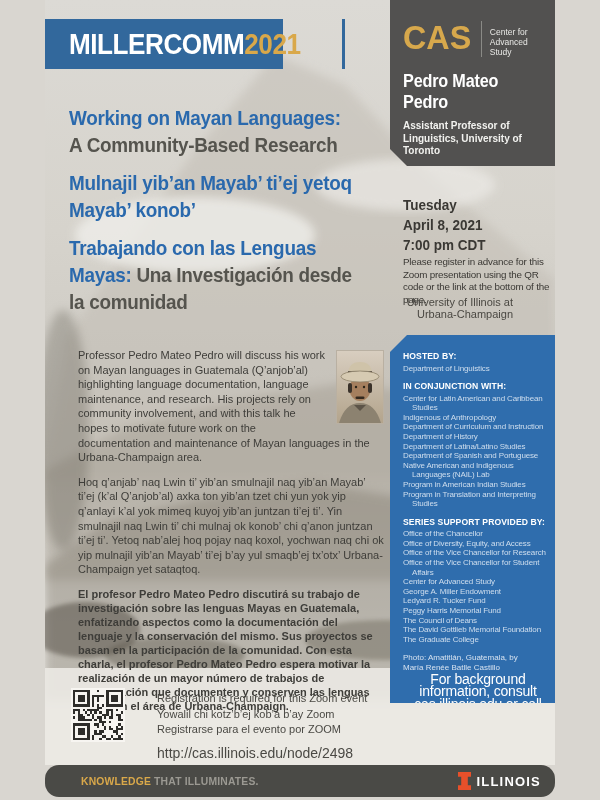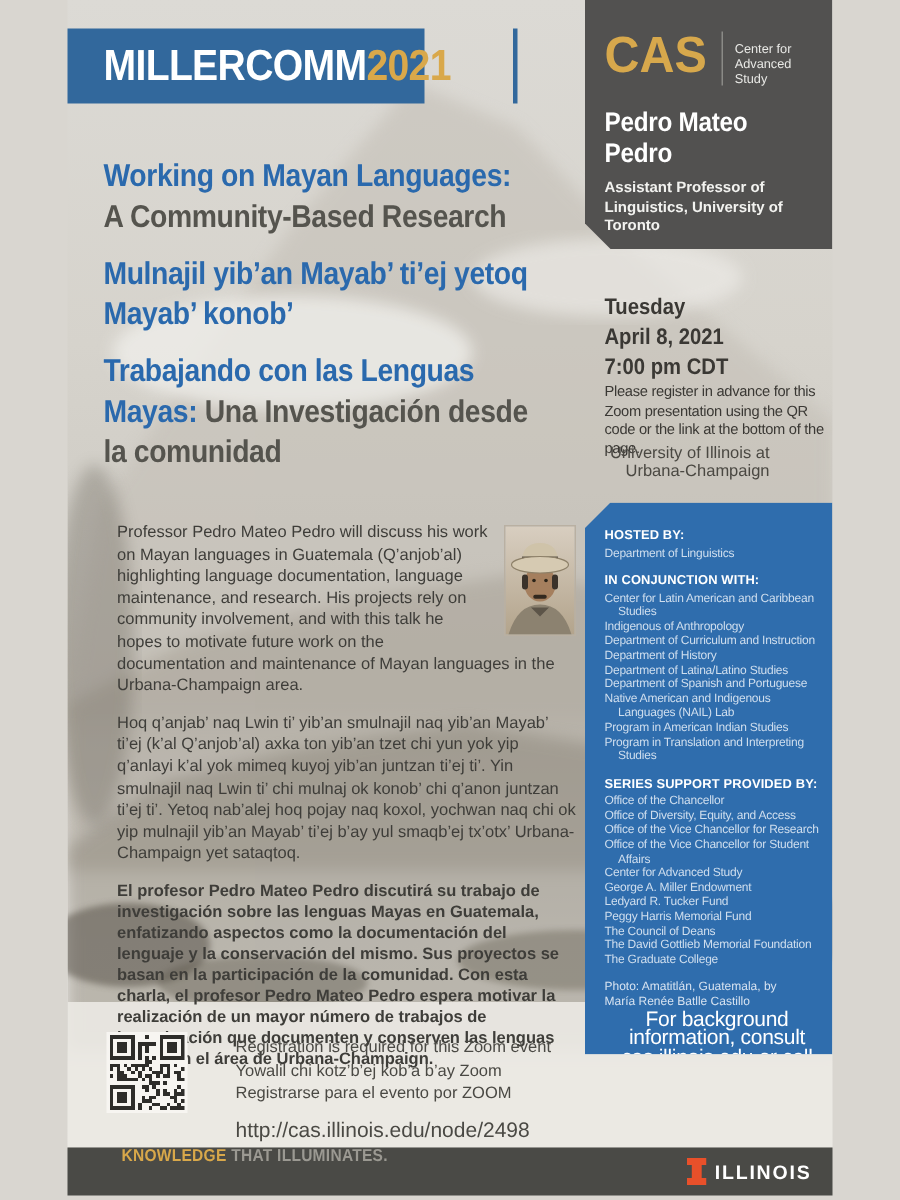--- a/index.html
+++ b/index.html
@@ -56,22 +56,22 @@
   .sb-head{font-size:8.6px;font-weight:bold;color:#ffffff;letter-spacing:.1px;margin:8px 0 2.5px 0;}
   .sb-head.first{margin-top:0;}
   .sb-item{font-size:8px;line-height:9.6px;color:#cfdeee;letter-spacing:-.15px;padding-left:9px;text-indent:-9px;}
   .photo-credit{margin-top:9px;max-width:118px;font-size:8px;line-height:9.8px;color:#d6e2f0;}
   .flex-spacer{flex:1;}
   .sb-info{font-size:14px;line-height:12.5px;letter-spacing:-.2px;color:#ffffff;width:150px;text-align:center;}
   .social-row{margin-top:8px;display:flex;gap:12px;align-items:center;padding-bottom:2px;}
   .social-row svg{display:block;}
   
   .footer{position:absolute;left:0;top:765px;width:510px;height:32px;background:#4a4a46;
-          display:flex;justify-content:space-between;box-sizing:border-box;
-          padding:0 14px 0 36px;}
+          display:flex;align-items:center;justify-content:space-between;box-sizing:border-box;
+          padding:0 14px 0 36px;border-radius:14px;}
   .knowledge{font-size:11.5px;font-weight:bold;letter-spacing:.2px;white-space:nowrap;}
   .knowledge .gold{color:#d9a84a;}
   .knowledge .gray{color:#9b9992;}
   .brand{display:flex;align-items:center;gap:6px;}
   .brand-text{color:#ffffff;font-weight:bold;font-size:13px;letter-spacing:1.2px;}
 </style>
 </head>
 <body>
 
 <div class="poster">

